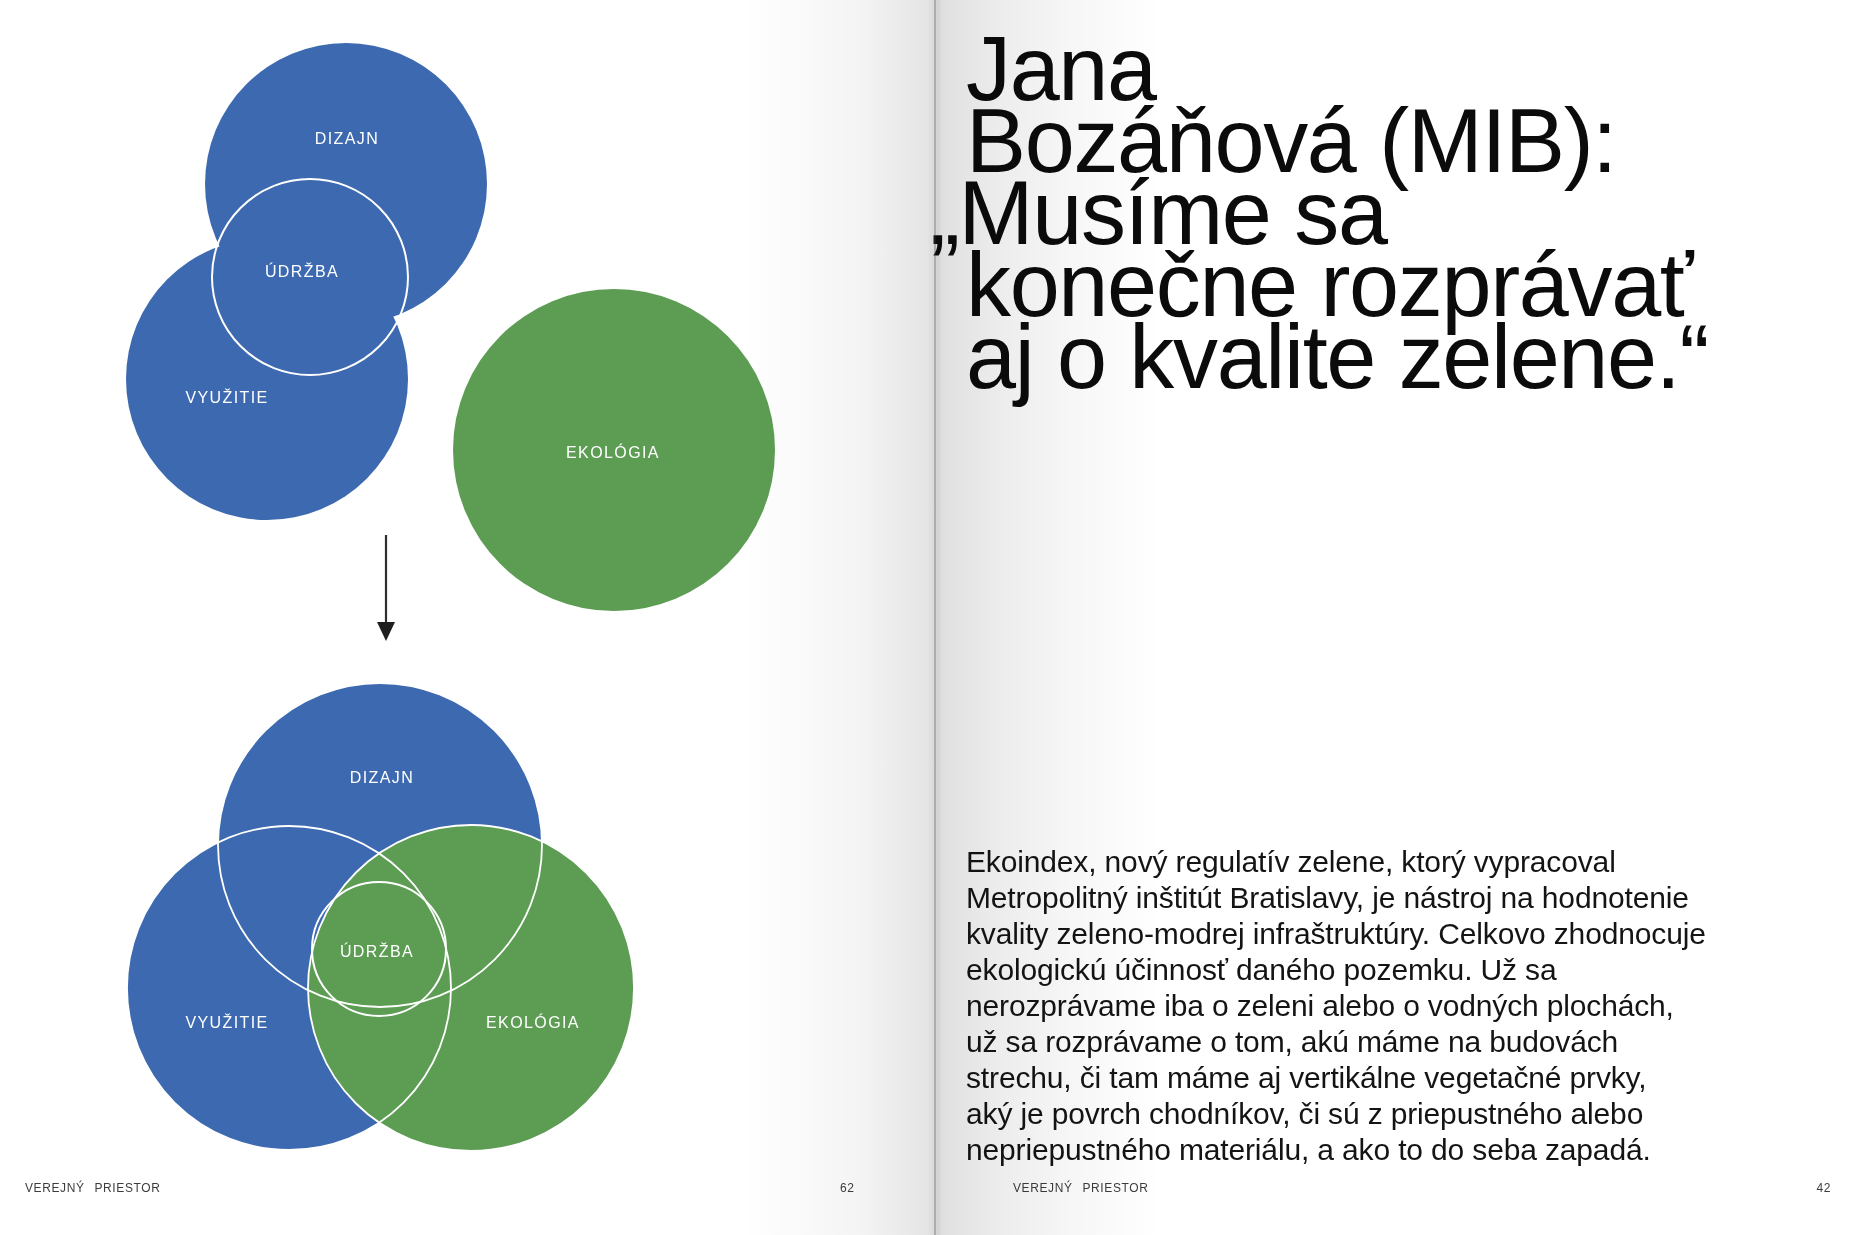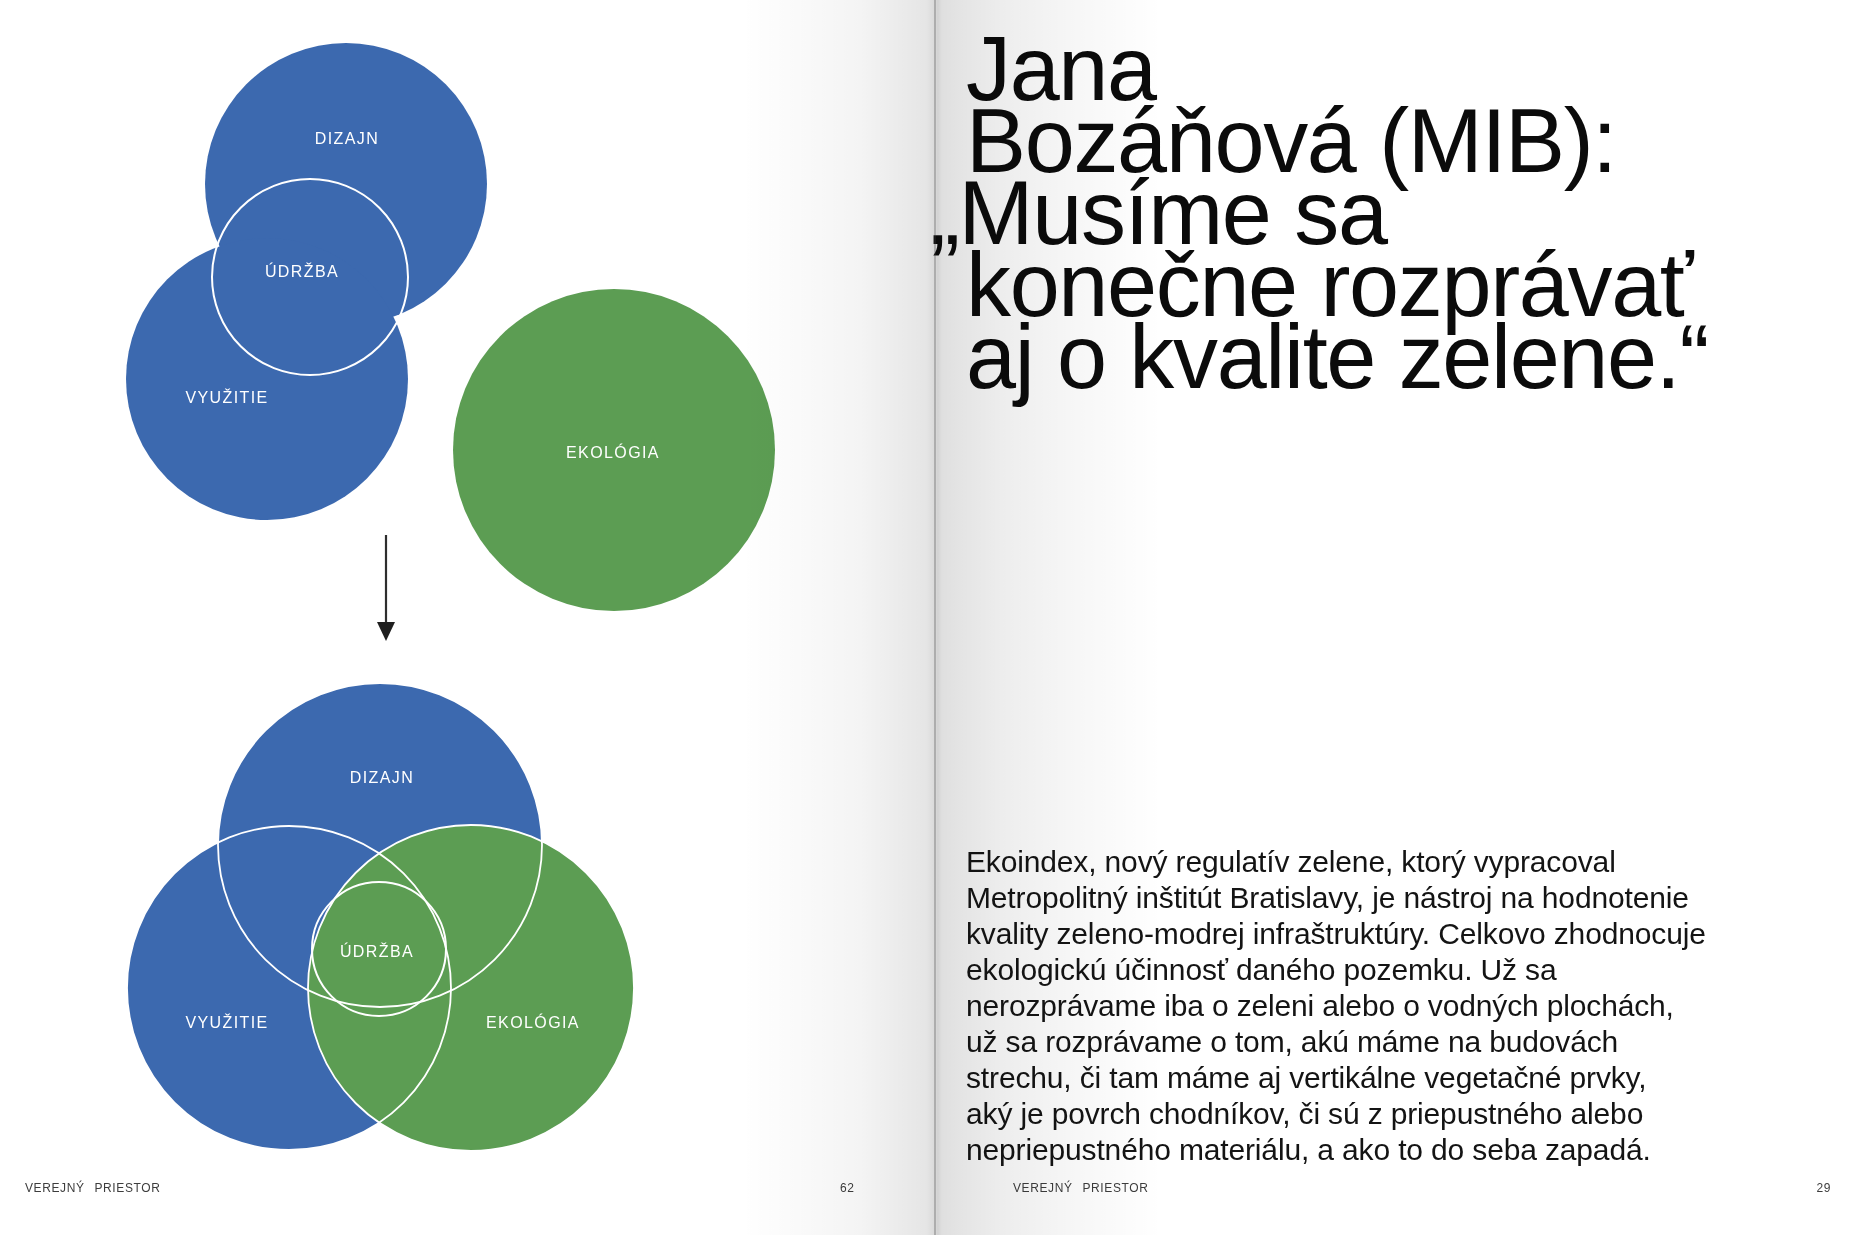--- a/index.html
+++ b/index.html
@@ -134,18 +134,18 @@
     <span class="bline">nerozprávame iba o zeleni alebo o vodných plochách,</span>
     <span class="bline">už sa rozprávame o tom, akú máme na budovách</span>
     <span class="bline">strechu, či tam máme aj vertikálne vegetačné prvky,</span>
     <span class="bline">aký je povrch chodníkov, či sú z priepustného alebo</span>
     <span class="bline">nepriepustného materiálu, a ako to do seba zapadá.</span>
   </div>
 
   <div class="footer-item journal fl-journal">VEREJNÝ PRIESTOR</div>
   <div class="footer-item fl-page">62</div>
   <div class="footer-item journal fr-journal">VEREJNÝ PRIESTOR</div>
-  <div class="footer-item fr-page">29</div>
+  <div class="footer-item fr-page">42</div>
 
   <div class="gutter"></div>
   <div class="gutter-line"></div>
 
 </div>
 
 </body></html>

